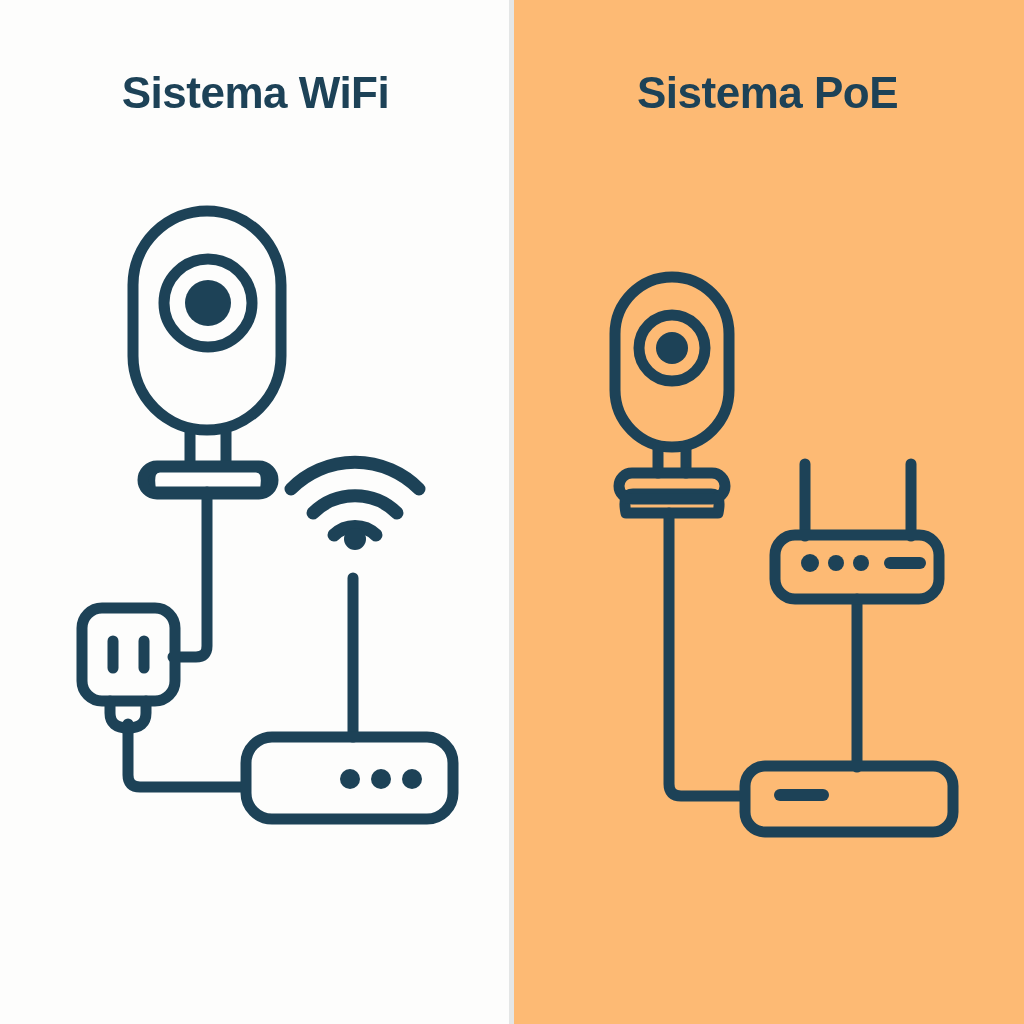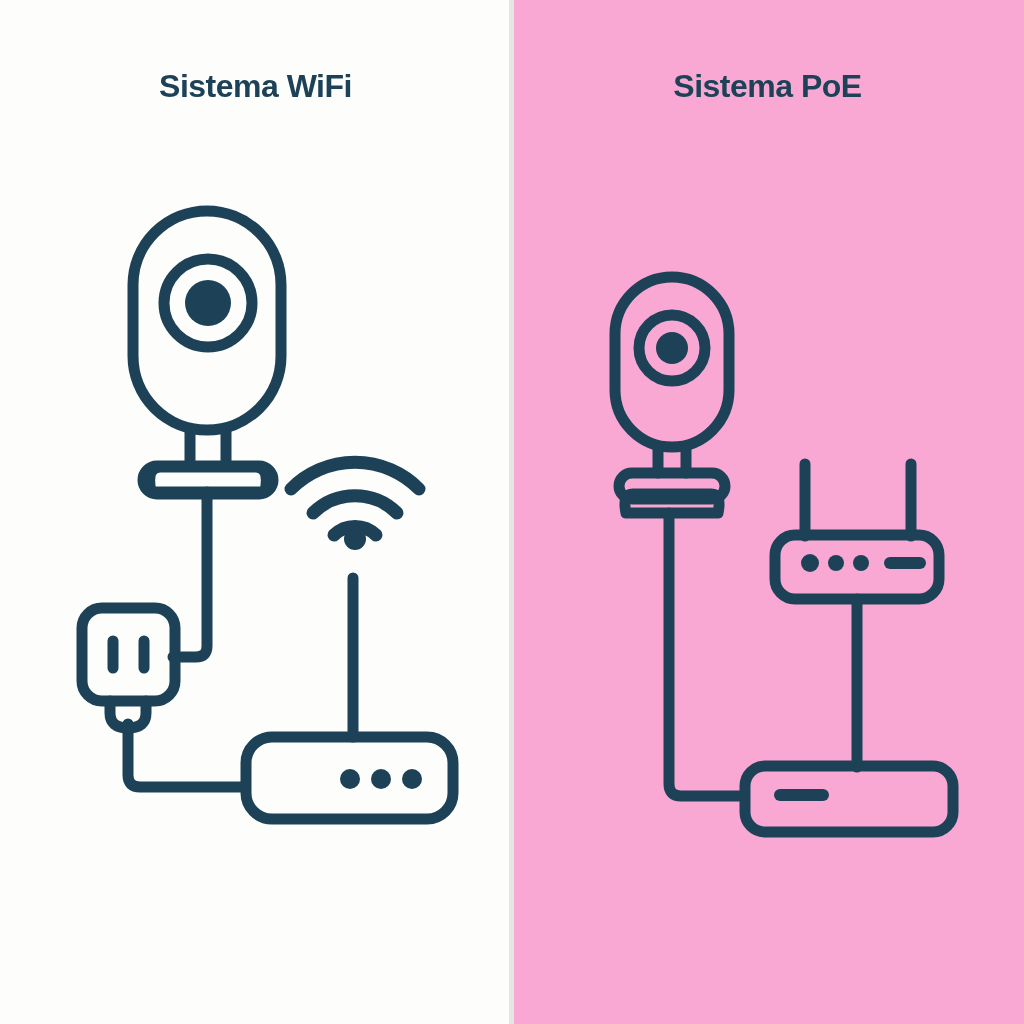--- a/index.html
+++ b/index.html
@@ -16,39 +16,39 @@
     width: 1024px;
     height: 1024px;
     display: flex;
   }
   .panel {
     position: relative;
     height: 1024px;
     overflow: hidden;
   }
   .panel-left  { width: 511px; background: #fdfdfc; }
-  .panel-right { width: 513px; background: #f9a8d4; }
+  .panel-right { width: 513px; background: #fdba74; }
 
   .divider {
     position: absolute;
     left: 509px;
     top: 0;
     width: 5px;
     height: 1024px;
     background: #e4e6e6;
     z-index: 5;
   }
 
   .panel-title {
     position: absolute;
     top: 68px;
     left: 0;
     width: 100%;
     text-align: center;
-    font-size: 32px;
+    font-size: 44px;
     font-weight: 700;
     letter-spacing: -0.5px;
     color: #1d4257;
     white-space: nowrap;
   }
   .panel-left .panel-title  { padding-right: 42px; }
   .panel-right .panel-title { padding-right: 28px; }
 
   .art { position: absolute; left: 0; top: 0; }
 </style>

